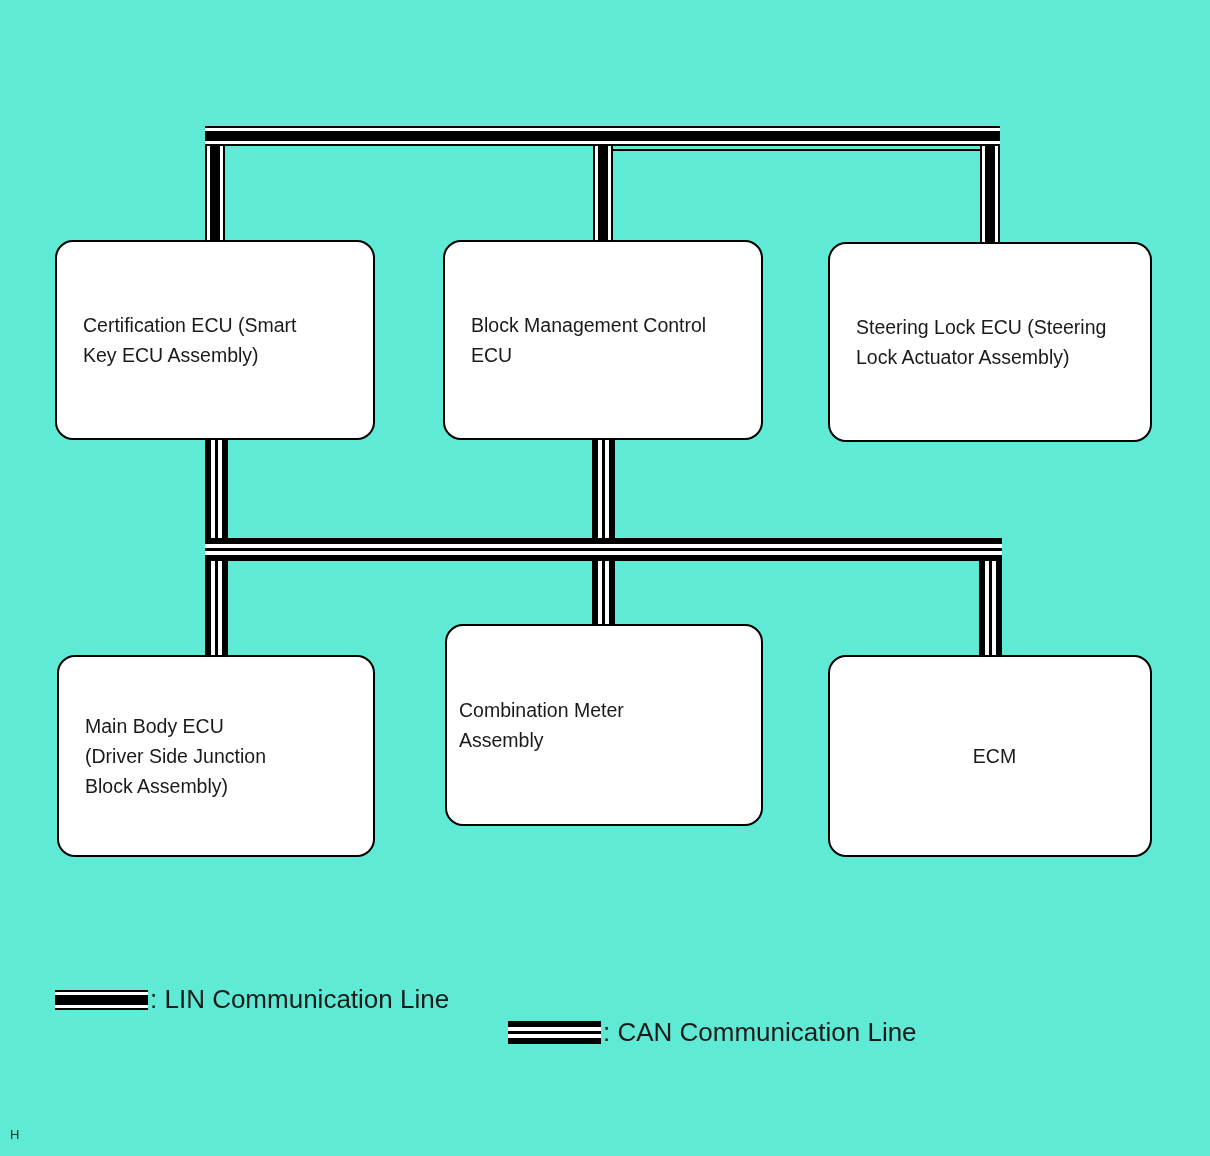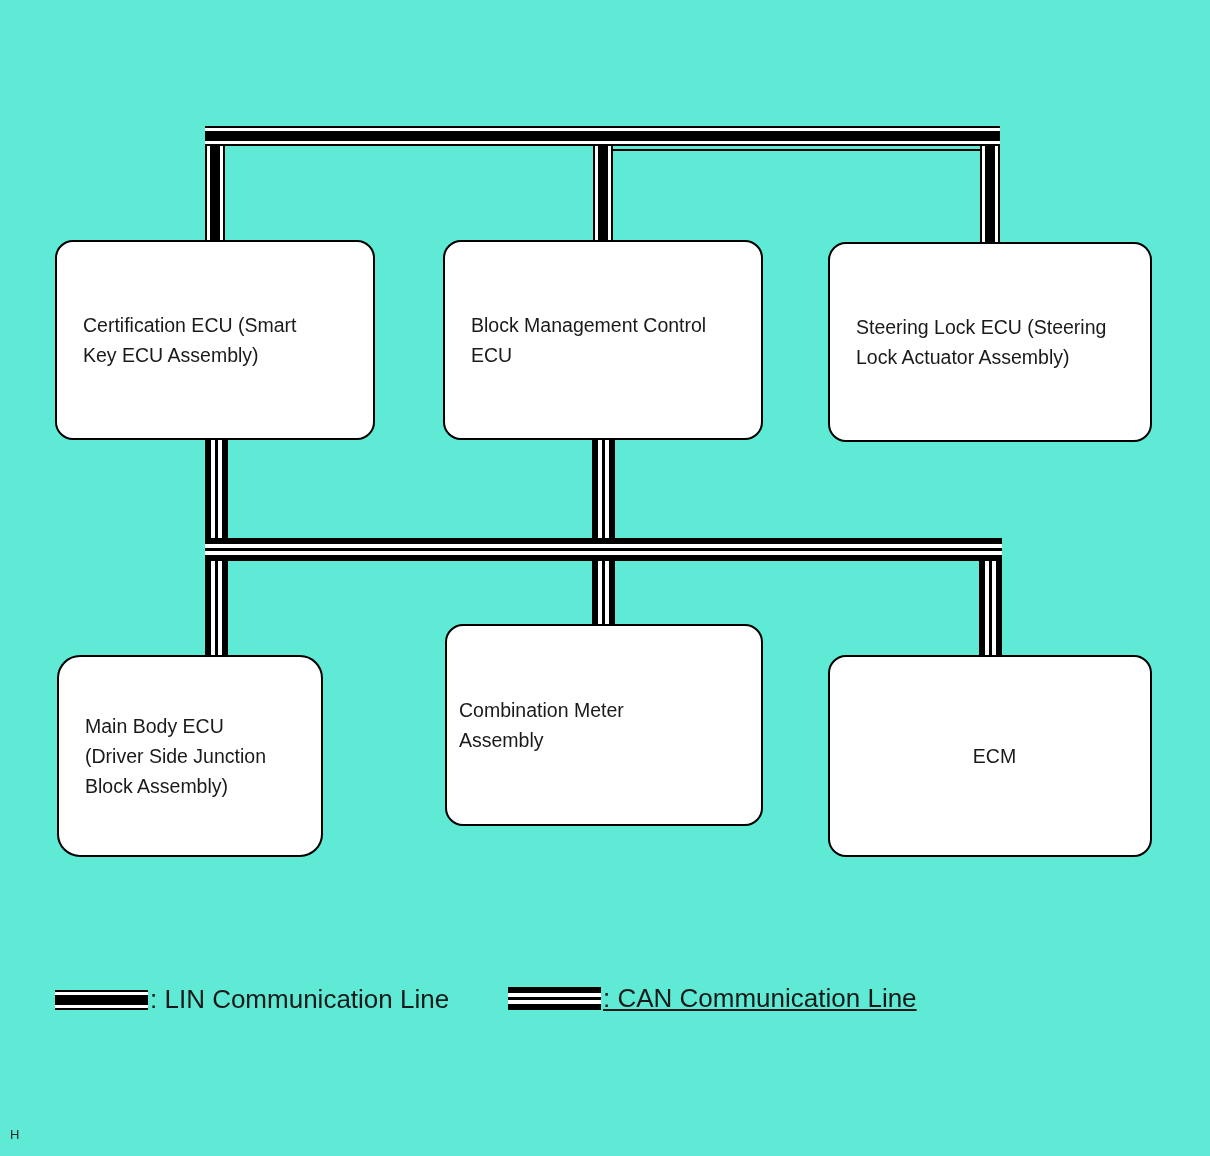--- a/index.html
+++ b/index.html
@@ -116,40 +116,40 @@
   <div class="ecu-box pad-std" style="left:443px; top:240px; width:320px; height:200px;">
     <span class="box-label">Block Management Control
 ECU</span>
   </div>
 
   <div class="ecu-box pad-std" style="left:828px; top:242px; width:324px; height:200px;">
     <span class="box-label">Steering Lock ECU (Steering
 Lock Actuator Assembly)</span>
   </div>
 
-  <div class="ecu-box pad-std" style="left:57px; top:655px; width:266px; height:202px;border-radius:23px;">
+  <div class="ecu-box pad-std" style="left:57px; top:655px; width:318px; height:202px;">
     <span class="box-label">Main Body ECU
 (Driver Side Junction
 Block Assembly)</span>
   </div>
 
   <div class="ecu-box pad-wide" style="left:445px; top:624px; width:318px; height:202px;padding-left:12px;">
     <span class="box-label">Combination Meter
 Assembly</span>
   </div>
 
   <div class="ecu-box center-text" style="left:828px; top:655px; width:324px; height:202px;padding-left:9px;">
     <span class="box-label">ECM</span>
   </div>
 
   <div class="legend-row" style="left:55px; top:988px;">
     <div class="legend-swatch lin-h"></div>
     <div class="legend-label">: LIN Communication Line</div>
   </div>
 
-  <div class="legend-row" style="left:508px; top:987px;text-decoration:underline;">
+  <div class="legend-row" style="left:508px; top:1021px;">
     <div class="legend-swatch can-h"></div>
     <div class="legend-label">: CAN Communication Line</div>
   </div>
 
   <div id="page-marker">H</div>
 
 </div>
 
 </body></html>

